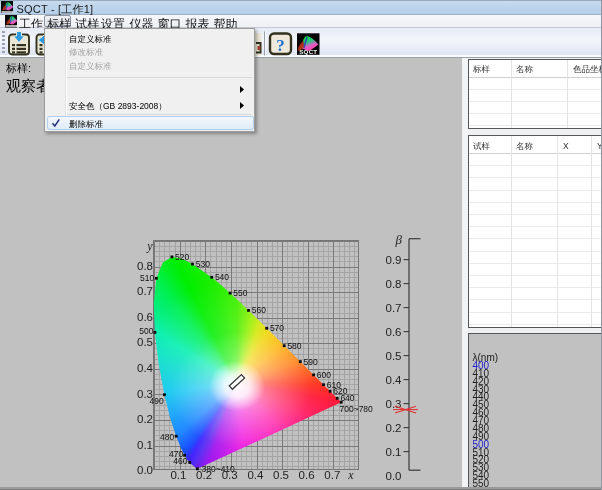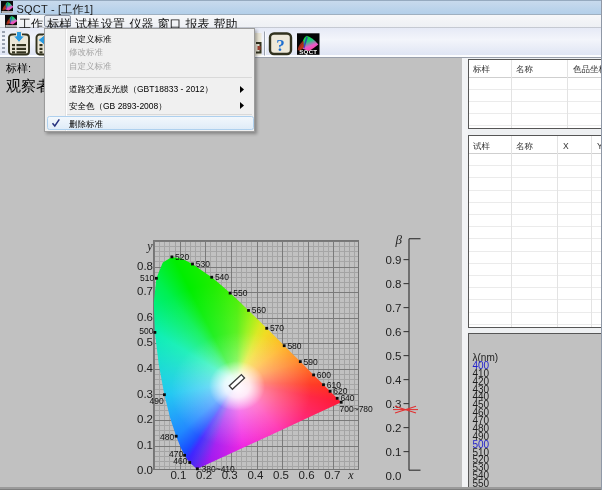--- a/index.html
+++ b/index.html
@@ -278,21 +278,20 @@
   <div id="lams">λ(nm)<br><span class="b">400</span><br>410<br>420<br>430<br>440<br>450<br>460<br>470<br>480<br>490<br><span class="b">500</span><br>510<br>520<br>530<br>540<br>550</div>
 </div>
 <div class="abs" id="botstrip"></div>
 <div class="abs" style="left:601px;top:0;width:1px;height:490px;background:#8f98a6"></div>
 <div class="abs" id="menu">
   <div id="mgut"></div>
   <div class="mitem" style="top:5px">自定义标准</div>
   <div class="mitem mgray" style="top:18.6px">修改标准</div>
   <div class="mitem mgray" style="top:32.2px">自定义标准</div>
   <div class="msep" style="top:48.2px"></div>
-  <div class="mitem" style="top:55.9px">道路交通反光膜（GBT18833 - 2012）</div>
   <div class="mitem" style="top:72.1px">安全色（GB 2893-2008）</div>
   <div class="msep" style="top:85.9px"></div>
   <div id="mhl"></div>
   <svg class="abs" style="left:6px;top:89.5px" width="10" height="10" viewBox="0 0 10 10">
       <path d="M1.5 5.2 L3.8 8 L8.3 1.3" stroke="#25307e" stroke-width="1.5" fill="none"></path>
     </svg>
   <div class="mitem" style="top:90px;z-index:2">删除标准</div>
   <svg class="abs" style="left:194px;top:57px" width="6" height="8">
       <path d="M1 0 L5 3.5 L1 7 Z" fill="#000"></path>
     </svg>

